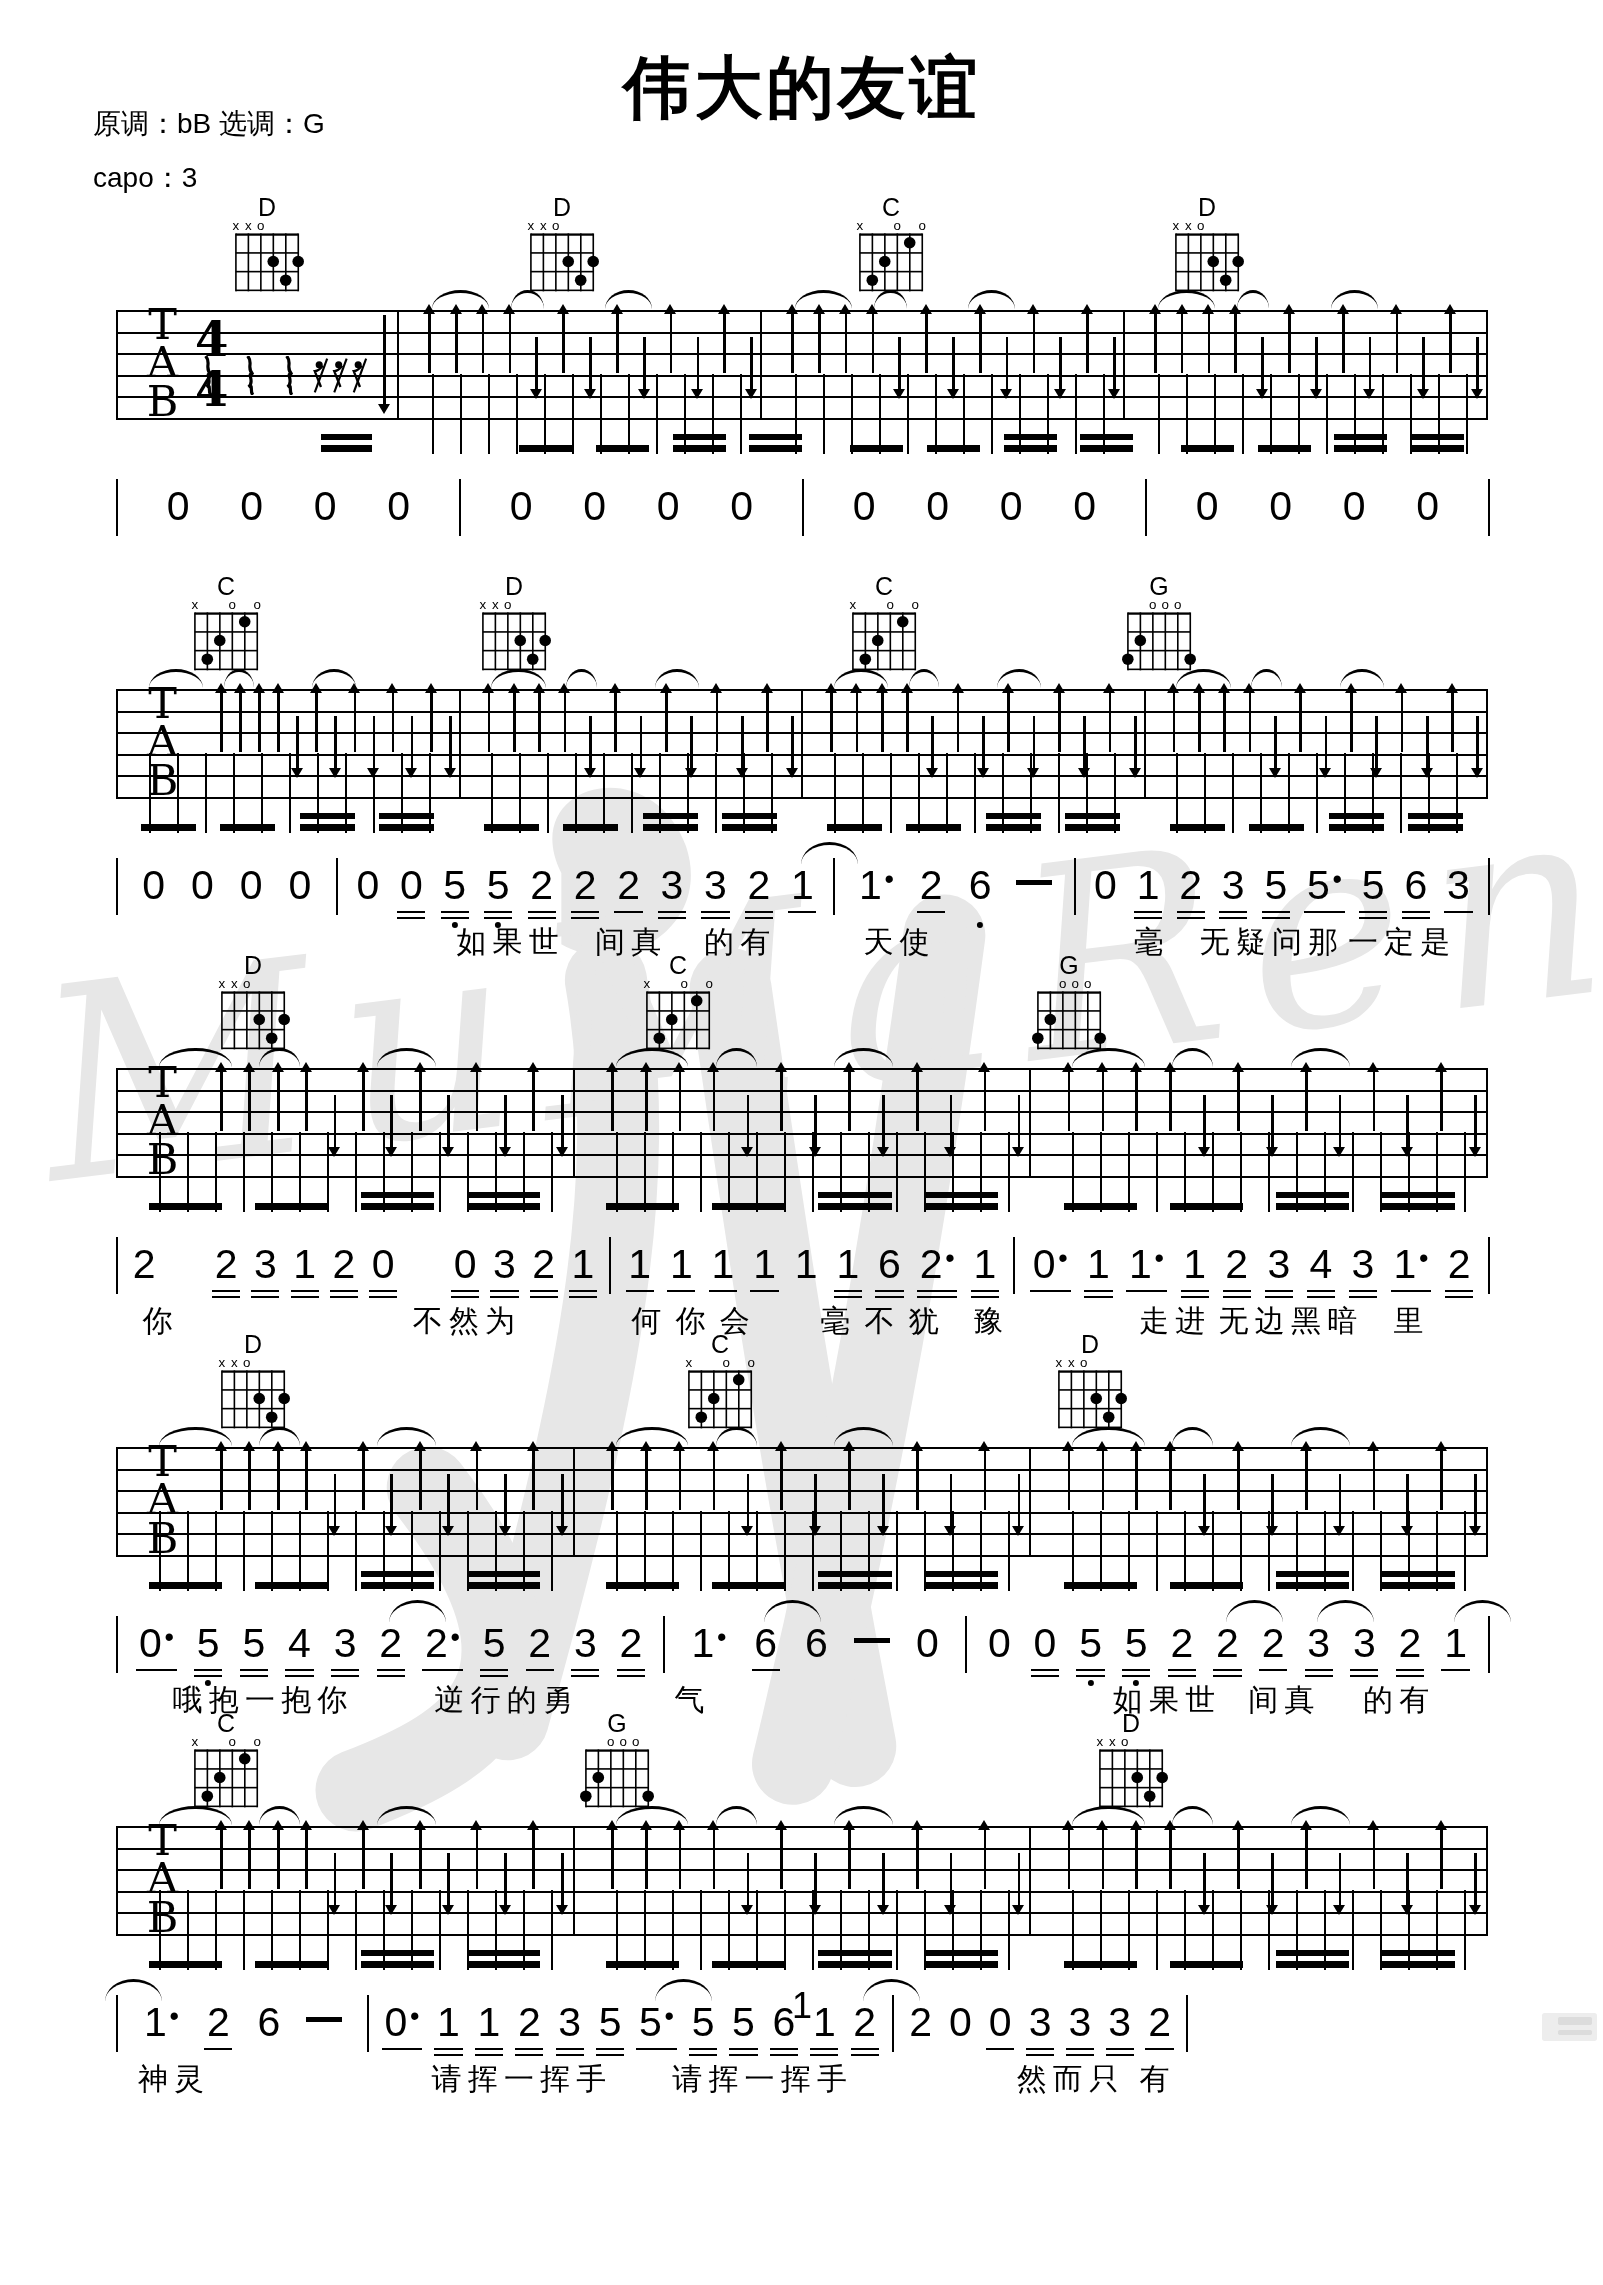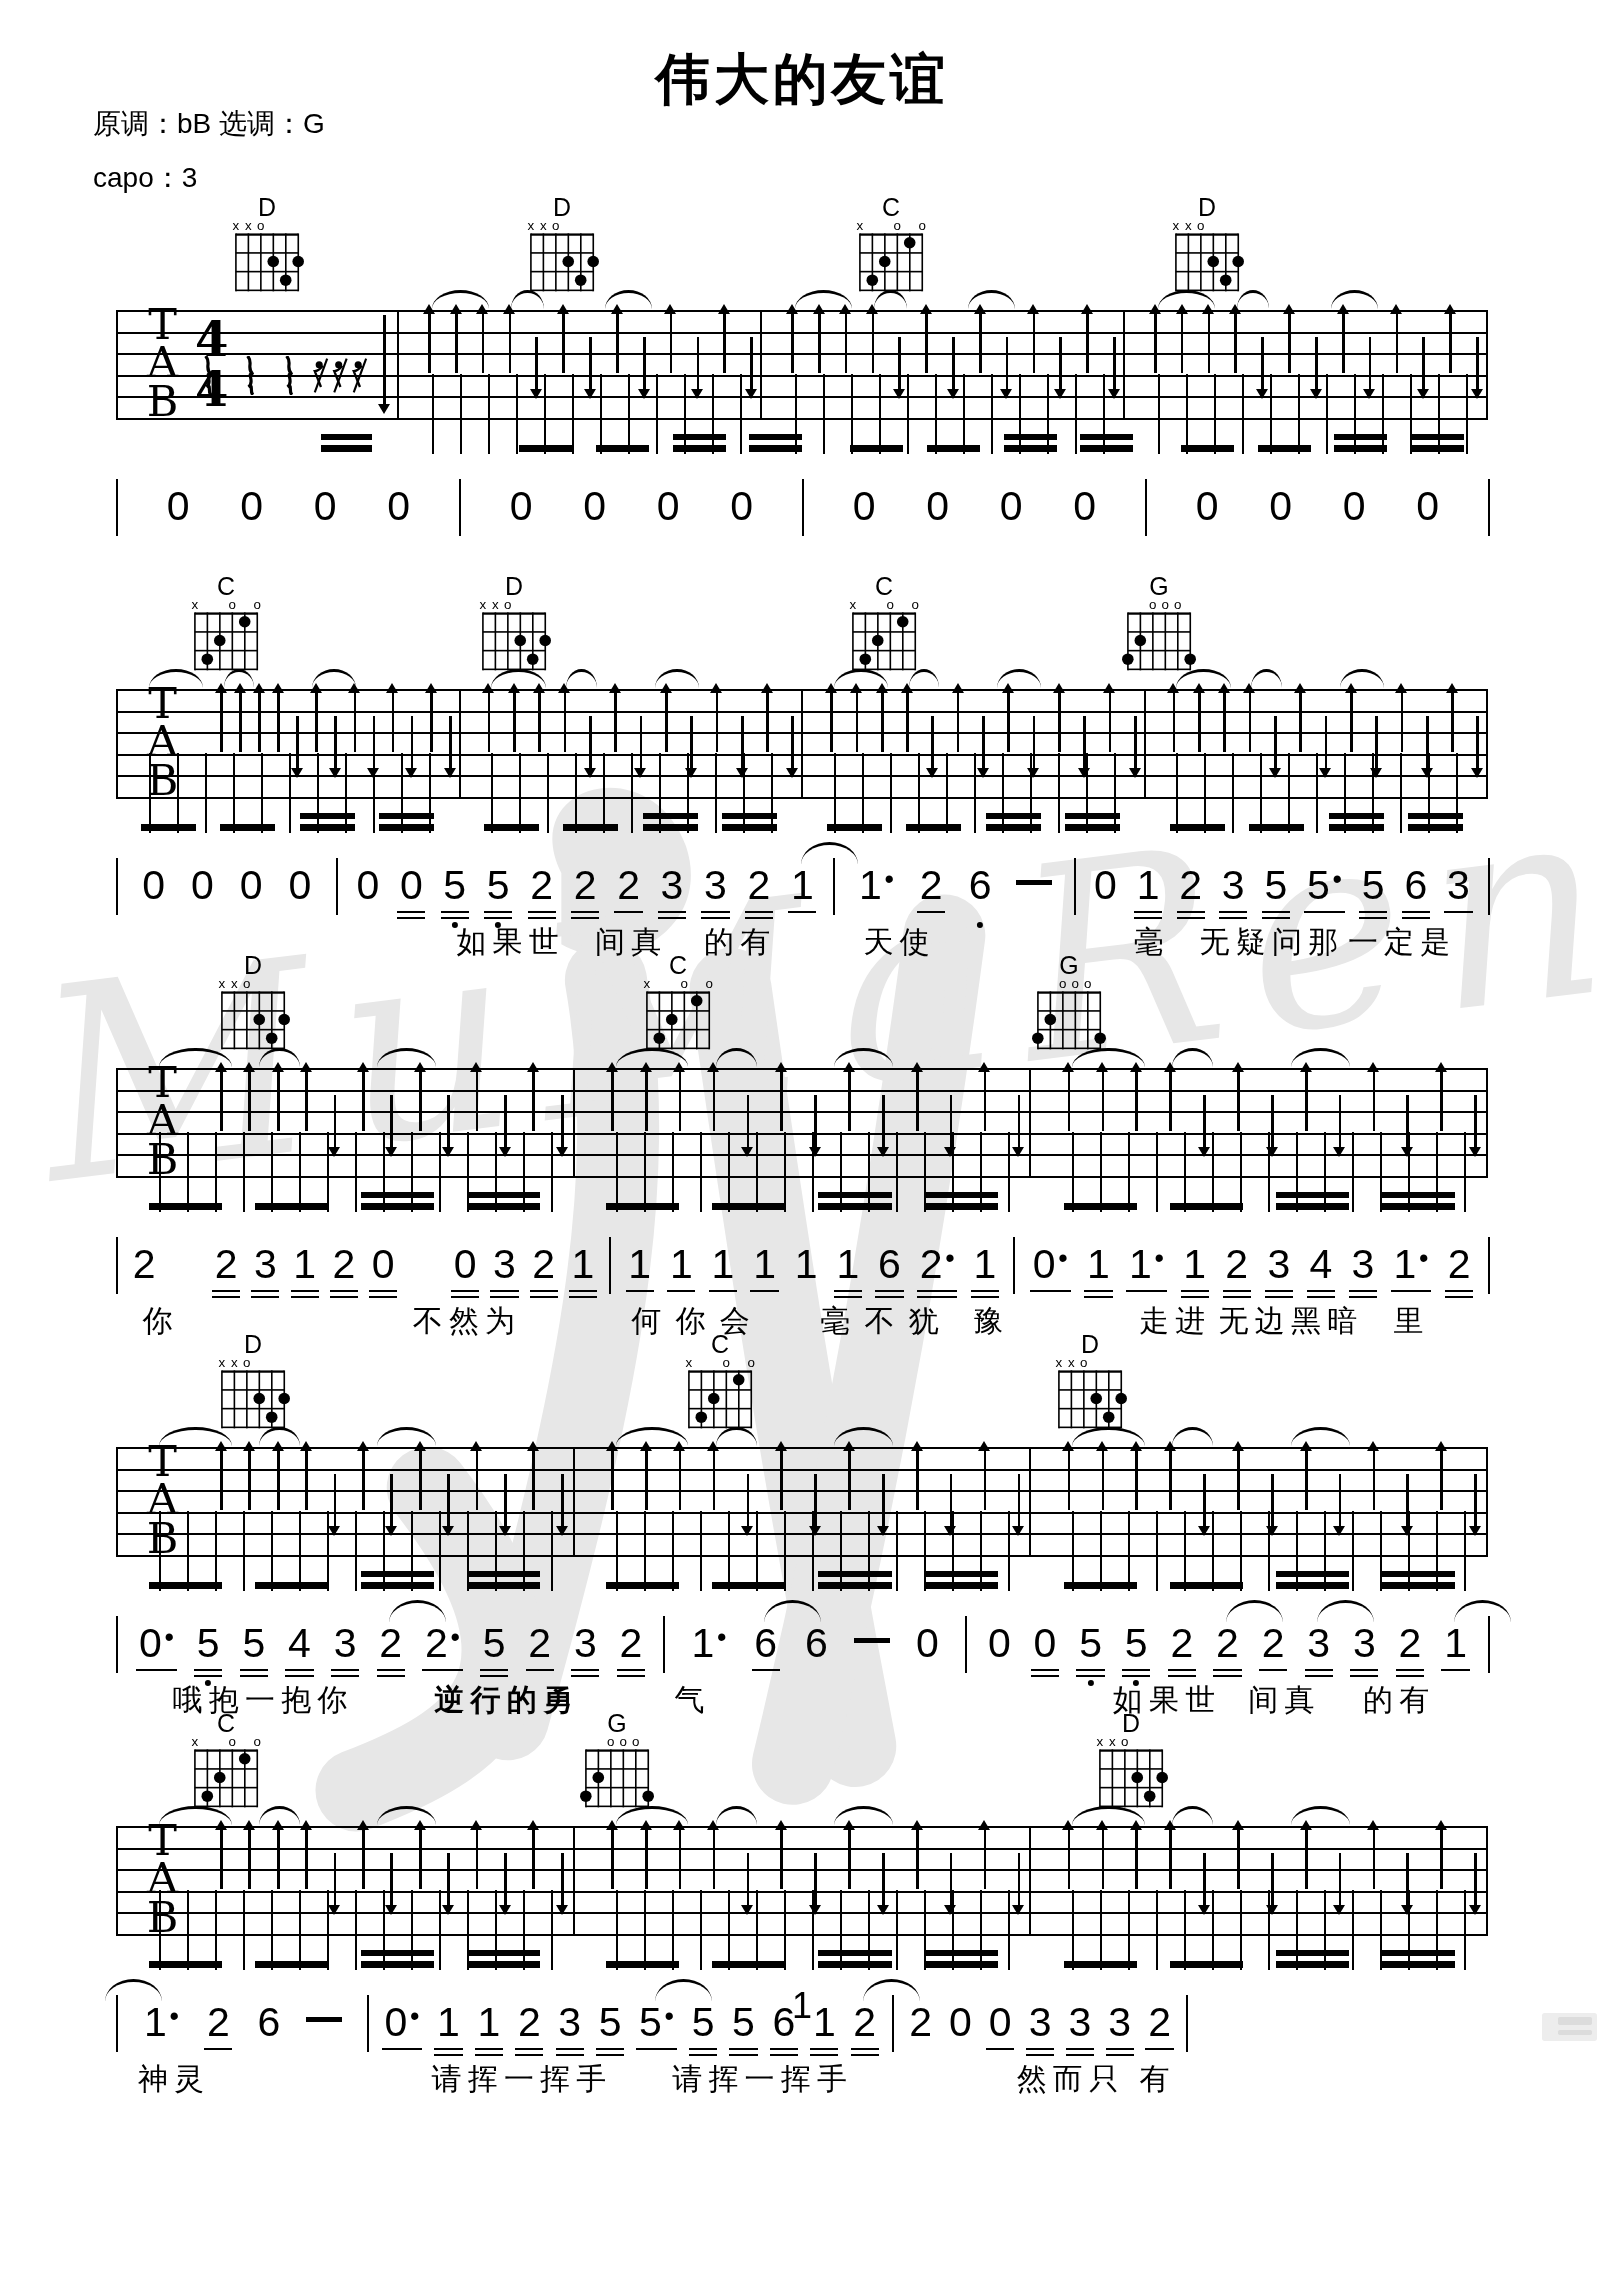--- a/index.html
+++ b/index.html
@@ -10,21 +10,21 @@
   .wm-script{position:absolute;left:36px;top:838px;width:1568px;
     font-family:"DejaVu Serif",serif;font-style:italic;font-size:267px;
     color:#e7e7e7;transform:rotate(-7deg);letter-spacing:27px;white-space:nowrap;}
   
   .content{position:relative;z-index:1;}
   .hdr{position:relative;height:196px;}
   .hdr-note{position:absolute;left:93px;top:52px;font-size:28px;}
   .hdr-keys{position:absolute;left:93px;top:105px;font-size:28px;}
   .hdr-capo{position:absolute;left:93px;top:159px;font-size:28px;}
   .hdr-title{position:absolute;left:0;right:0;top:43px;text-align:center;
-    font-size:55px;font-weight:700;letter-spacing:3.6px;}
+    font-size:68px;font-weight:700;letter-spacing:3.6px;}
   .hdr-credits{position:absolute;right:86px;top:55px;font-size:26px;line-height:1.85;}
   .score{margin-left:116px;width:1372px;}
   .system{margin-bottom:36px;}
   
   .chrow{position:relative;height:114px;}
   .chord{position:absolute;top:0;}
   .staff{position:relative;height:110px;display:flex;border-left:2.7px solid #000;
     background:repeating-linear-gradient(to bottom,#000 0 2.1px,transparent 2.1px 21.6px);}
   .staff .m{position:relative;height:100%;border-right:2.7px solid #000;}
   .tabletters{position:absolute;left:25px;top:-5.3px;z-index:2;width:39px;text-align:center;
@@ -961,21 +961,21 @@
                 <span class="tk">4<span class="b1"></span><span class="b2"></span></span>
                 <span class="tk">3<span class="b1"></span><span class="b2"></span></span>
                 <span class="tk">2<span class="b1"></span><span class="b2"></span><span class="tie"></span></span>
                 <span class="tk">2<span class="dt">•</span><span class="b1"></span></span>
                 <span class="tk">5<span class="b1"></span><span class="b2"></span></span>
                 <span class="tk">2<span class="b1"></span></span>
                 <span class="tk">3<span class="b1"></span><span class="b2"></span></span>
                 <span class="tk">2<span class="b1"></span><span class="b2"></span></span>
               </div>
               <span class="lyr" style="left: 10%;">哦抱一抱你</span>
-              <span class="lyr" style="left: 58%; font-weight: bold;">逆行的勇</span>
+              <span class="lyr" style="left: 58%;">逆行的勇</span>
             </div>
             <div class="nm" style="flex-grow: 2.4;">
               <div class="toks">
                 <span class="tk">1<span class="dt">•</span></span>
                 <span class="tk">6<span class="b1"></span><span class="tie"></span></span>
                 <span class="tk">6</span>
                 <div class="dash"></div>
                 <span class="tk">0</span>
               </div>
               <span class="lyr" style="left: 3%;">气</span>

